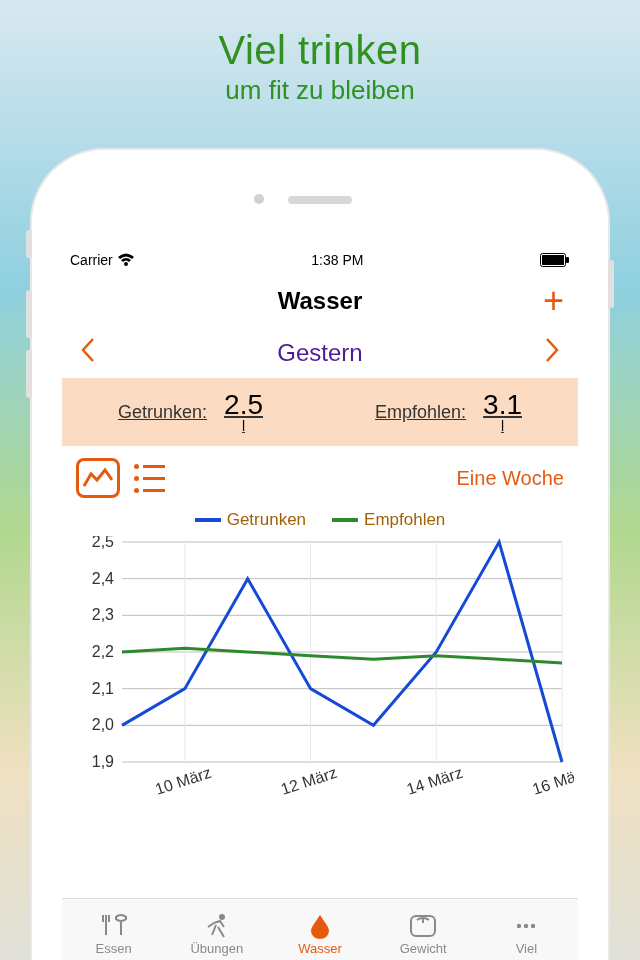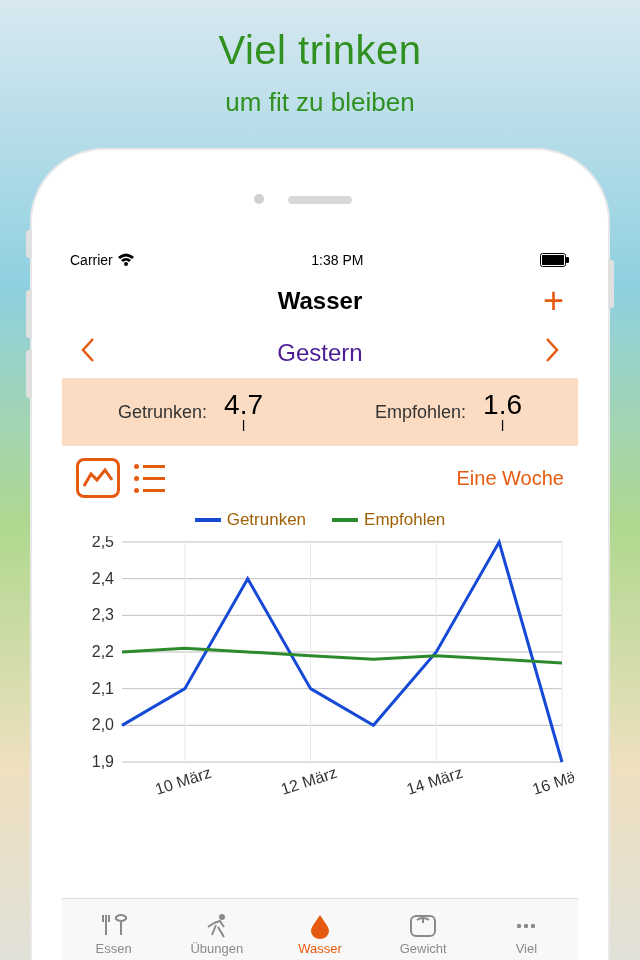--- a/index.html
+++ b/index.html
@@ -3,21 +3,21 @@
 <meta charset="utf-8">
 <style>
   * { box-sizing: border-box; margin: 0; padding: 0; }
   html, body { width: 640px; height: 960px; overflow: hidden; font-family: -apple-system, Helvetica, Arial, sans-serif; }
   body {
     background: linear-gradient(to bottom, #d8e8f0 0%, #8fd0e0 30%, #b0d88f 55%, #efe0c0 80%, #e0e0d8 100%);
     position: relative;
   }
   .tagline { text-align: center; padding-top: 28px; }
   .tagline-h1 { font-size: 40px; font-weight: 300; color: #309020; letter-spacing: 0.5px; }
-  .tagline-h2 { font-size: 26px; font-weight: 300; color: #309020; margin-top: 14px; text-align: center; }
+  .tagline-h2 { font-size: 26px; font-weight: 300; color: #309020; margin-top: 2px; text-align: center; }
   .phone {
     position: absolute;
     left: 32px; right: 32px; top: 150px; bottom: -10px;
     background: #fff;
     border-radius: 72px 72px 0 0;
     box-shadow: 0 0 0 2px #e8e8e8;
   }
   .side-btn { position: absolute; left: -6px; width: 6px; background: #e0e0e0; border-radius: 3px 0 0 3px; }
   .sb1 { top: 80px; height: 28px; }
   .sb2 { top: 140px; height: 48px; }
@@ -41,21 +41,21 @@
   .nav { position:relative; height:54px; line-height:54px; text-align:center; font-size:24px; font-weight:600; color:#000; }
   .nav .add { position:absolute; right:14px; top:0; color:#e65a0f; font-size:36px; font-weight:300; }
 
   
   .date-sel { height:50px; display:flex; align-items:center; justify-content:space-between; padding:0 18px; font-size:24px; }
   .date-sel .chev { color:#e65a0f; font-size:30px; }
   .date-sel .lbl { color:#4c1d95; }
 
   
   .band { background:#fbdcc2; height:68px; display:flex; align-items:center; justify-content:space-around; font-size:18px; color:#333; }
-  .band .metric { display:flex; align-items:center; gap:17px; }
+  .band .metric { display:flex; align-items:center; gap:17px;text-decoration:underline; }
   .band .val { font-size:28px; color:#000; text-align:center; line-height:1; }
   .band .unit { font-size:14px; display:block; text-align:center; }
 
   
   .toggle-row { height:64px; display:flex; align-items:center; padding:0 14px; gap:14px; }
   .icon-chart { width:44px; height:40px; border:3px solid #e65a0f; border-radius:8px; display:flex; align-items:center; justify-content:center; }
   .icon-list { width:40px; height:36px; display:flex; flex-direction:column; justify-content:space-around; }
   .icon-list .row { display:flex; align-items:center; gap:4px; }
   .icon-list .dot { width:5px; height:5px; background:#e65a0f; border-radius:50%; }
   .icon-list .line { width:22px; height:3px; background:#e65a0f; }
@@ -125,28 +125,28 @@
         <svg width="16" height="26" viewBox="0 0 16 26">
             <path d="M3 2 L13 13 L3 24" stroke="#e65a0f" stroke-width="2.5" fill="none"></path>
           </svg>
       </span>
     </div>
 
     <div class="band">
       <div class="metric">
         <span>Getrunken:</span>
         <span class="val">
-          <span>4.7</span>
+          <span>2.5</span>
           <span class="unit">l</span>
         </span>
       </div>
       <div class="metric">
         <span>Empfohlen:</span>
         <span class="val">
-          <span>1.6</span>
+          <span>3.1</span>
           <span class="unit">l</span>
         </span>
       </div>
     </div>
 
     <div class="toggle-row">
       <div class="icon-chart">
         <svg width="30" height="24" viewBox="0 0 30 24">
             <path d="M1 20 L8 8 L14 14 L22 4 L29 14" stroke="#e65a0f" stroke-width="3" fill="none"></path>
           </svg>

